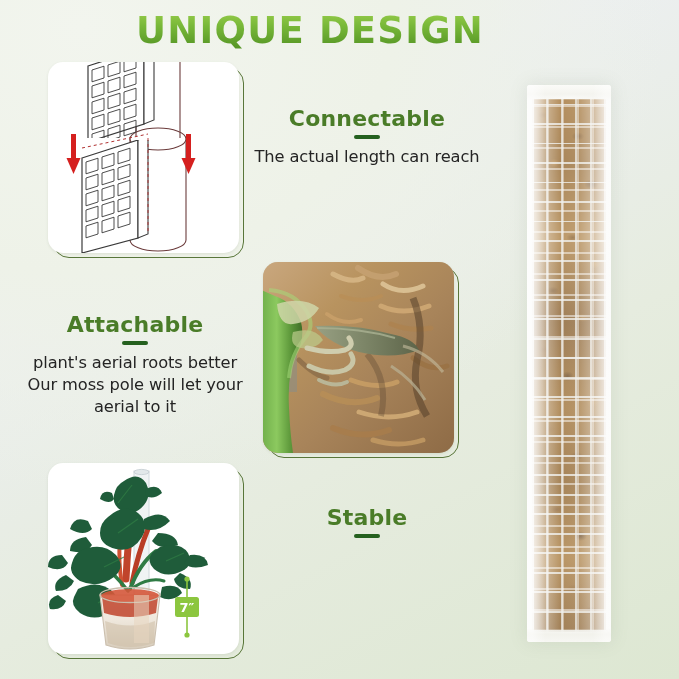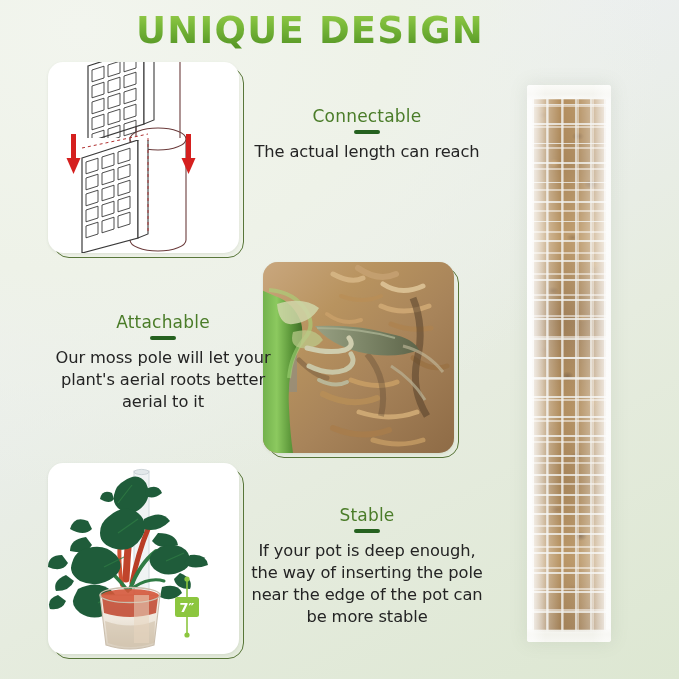--- a/index.html
+++ b/index.html
@@ -38,34 +38,34 @@
     box-shadow:0 1px 3px rgba(60,80,40,.10);
   }
   #panel-connect{left:48px;top:62px;}
   #panel-attach{left:263px;top:262px;}
   #panel-stable{left:48px;top:463px;}
   #panel-attach .inner{background:#cfc2ab;}
 
   
   .tblock{position:absolute;text-align:center;}
   .tblock .head{
-    font-size:17px;font-weight:normal;color:#4a7c28;letter-spacing:.2px;
+    font-size:22px;font-weight:bold;color:#4a7c28;letter-spacing:.2px;
     margin-bottom:3px;
   }
   .tblock .rule{
     width:26px;height:3.5px;background:#25611f;border-radius:2px;
     margin:4px auto 7px auto;
   }
   .tblock .body{
     font-size:16.3px;font-weight:normal;color:#242424;line-height:1.35;
     letter-spacing:-.1px;
   }
   .tblock .body .line{display:block;white-space:nowrap;}
   #text-connect{left:236px;top:106px;width:262px;}
-  #text-attach{left:32px;top:312px;width:262px;}
+  #text-attach{left:4px;top:312px;width:262px;}
   #text-stable{left:236px;top:505px;width:262px;}
 
   
   #moss-pole{
     position:absolute;left:527px;top:85px;width:84px;height:557px;
     border-radius:3px;overflow:hidden;
     background:linear-gradient(90deg,#e9e9e3 0%,#f3f3ee 14%,#ffffff 50%,#f0f0ea 86%,#e4e4dd 100%);
     box-shadow:0 0 18px rgba(120,130,110,.16);
   }
   #moss-pole .sheath{
@@ -277,22 +277,22 @@
 
         <rect x="0" y="0" width="191" height="191" fill="none"></rect>
       </svg>
     </div>
   </div>
 
   <div class="tblock" id="text-attach">
     <div class="head">Attachable</div>
     <div class="rule"></div>
     <div class="body">
+      <span class="line">plant's aerial roots better</span>
       <span class="line">Our moss pole will let your</span>
-      <span class="line">plant's aerial roots better</span>
       <span class="line">aerial to it</span>
     </div>
   </div>
 
   <div class="panel" id="panel-stable">
     <div class="frame"></div>
     <div class="inner">
       <svg class="svgfill" viewBox="0 0 191 191">
         <defs>
           <linearGradient id="potg" x1="0" y1="0" x2="0" y2="1">
@@ -365,26 +365,20 @@
           <rect x="127" y="134" width="24" height="20" rx="2.5" fill="#8cc63f"></rect>
           <text x="139" y="149" font-family="DejaVu Sans, Liberation Sans, sans-serif" font-size="13" font-weight="bold" fill="#ffffff" text-anchor="middle">7″</text>
         </g>
       </svg>
     </div>
   </div>
 
   <div class="tblock" id="text-stable">
     <div class="head">Stable</div>
     <div class="rule"></div>
-    <div class="body">
-      <span class="line">If your pot is deep enough,</span>
-      <span class="line">the way of inserting the pole</span>
-      <span class="line">near the edge of the pot can</span>
-      <span class="line">be more stable</span>
-    </div>
   </div>
 
   <div id="moss-pole">
     <div class="coir"></div>
     <div class="mesh"></div>
     <div class="sheath"></div>
     <div class="cap-t"></div>
     <div class="cap-b"></div>
     <div class="gloss"></div>
   </div>

